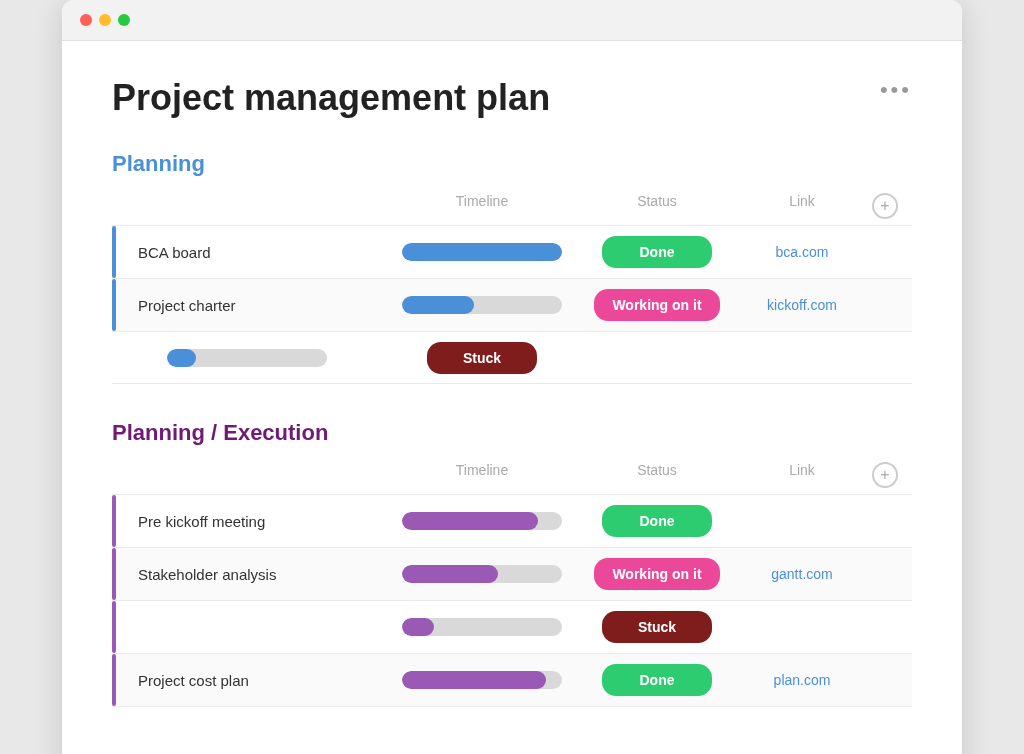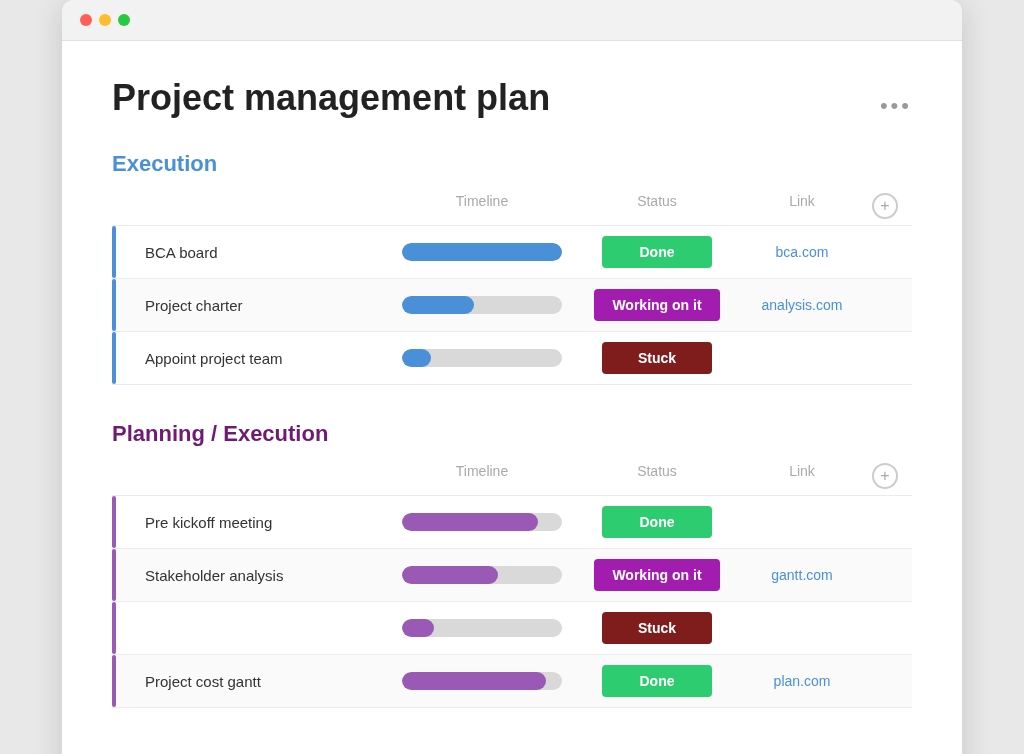--- a/index.html
+++ b/index.html
@@ -35,21 +35,21 @@
     .dot-red { background: #ff5f57; }
     .dot-yellow { background: #ffbd2e; }
     .dot-green { background: #28c840; }
 
     .content {
       padding: 36px 50px 20px 50px;
     }
     .page-header {
       display: flex;
       justify-content: space-between;
-      align-items: flex-end;
+      align-items: flex-start;
       margin-bottom: 32px;
     }
     .page-title {
       font-size: 36px;
       font-weight: 700;
       color: #222;
     }
     .more-btn {
       background: none;
       border: none;
@@ -90,21 +90,21 @@
       border-bottom: 1px solid #ebebeb;
       min-height: 52px;
       padding: 0;
       background: #fff;
     }
     .row:nth-child(even) { background: #fafafa; }
 
     .cell-task {
       display: flex;
       align-items: center;
-      gap: 15px;
+      gap: 8px;
       padding-left: 0;
       font-size: 15px;
       color: #333;
       font-weight: 400;
     }
     .row-indicator {
       width: 4px;
       height: 100%;
       min-height: 52px;
       background: #4a90d9;
@@ -137,29 +137,29 @@
     .fill-purple { background: #9b59b6; }
 
     .cell-status {
       display: flex;
       align-items: center;
       justify-content: center;
       padding: 0 8px;
     }
     .status-badge {
       padding: 8px 18px;
-      border-radius: 4px;
+      border-radius: 14px;
       color: #fff;
       font-size: 14px;
       font-weight: 600;
       min-width: 110px;
       text-align: center;
     }
     .status-done { background: #2ecc71; }
-    .status-working { background: #a21caf; }
+    .status-working { background: #ec4899; }
     .status-stuck { background: #7f1d1d; }
 
     .cell-link {
       display: flex;
       justify-content: center;
       padding: 0 8px;
       font-size: 14px;
       color: #4a90d9;
     }
     .cell-link a { color: #4a90d9; text-decoration: none; }
@@ -194,21 +194,21 @@
 
   <div class="content">
     <div class="page-header">
       <h1 class="page-title">Project management plan</h1>
       <button class="more-btn">•••</button>
     </div>
 
     <div id="sections-container">
         <div class="section">
           <div class="section-header">
-            <span class="section-title blue">Execution</span>
+            <span class="section-title blue">Planning</span>
           </div>
           <div class="col-headers">
     <span></span>
     <span class="col-center">Timeline</span>
     <span class="col-center">Status</span>
     <span class="col-center">Link</span>
     <span class="col-center">
       <div class="add-circle-section">+</div>
     </span>
   </div>
@@ -238,29 +238,25 @@
               </div>
               <div class="cell-timeline">
                 <div class="timeline-bar-wrap">
                   <div class="timeline-bar-fill fill-blue" style="width: 45%;"></div>
                 </div>
               </div>
               <div class="cell-status">
                 <span class="status-badge status-working">Working on it</span>
               </div>
               <div class="cell-link">
-                <a href="#">analysis.com</a>
-              </div>
-              <div class="cell-add"></div>
-            </div>
-            <div class="row">
-              <div class="cell-task">
-                <div class="row-indicator "></div>
-                <span>Appoint project team</span>
-              </div>
+                <a href="#">kickoff.com</a>
+              </div>
+              <div class="cell-add"></div>
+            </div>
+            <div class="row">
               <div class="cell-timeline">
                 <div class="timeline-bar-wrap">
                   <div class="timeline-bar-fill fill-blue" style="width: 18%;"></div>
                 </div>
               </div>
               <div class="cell-status">
                 <span class="status-badge status-stuck">Stuck</span>
               </div>
               <div class="cell-link"></div>
               <div class="cell-add"></div>
@@ -326,21 +322,21 @@
               </div>
               <div class="cell-status">
                 <span class="status-badge status-stuck">Stuck</span>
               </div>
               <div class="cell-link"></div>
               <div class="cell-add"></div>
             </div>
             <div class="row">
               <div class="cell-task">
                 <div class="row-indicator purple"></div>
-                <span>Project cost gantt</span>
+                <span>Project cost plan</span>
               </div>
               <div class="cell-timeline">
                 <div class="timeline-bar-wrap">
                   <div class="timeline-bar-fill fill-purple" style="width: 90%;"></div>
                 </div>
               </div>
               <div class="cell-status">
                 <span class="status-badge status-done">Done</span>
               </div>
               <div class="cell-link">

